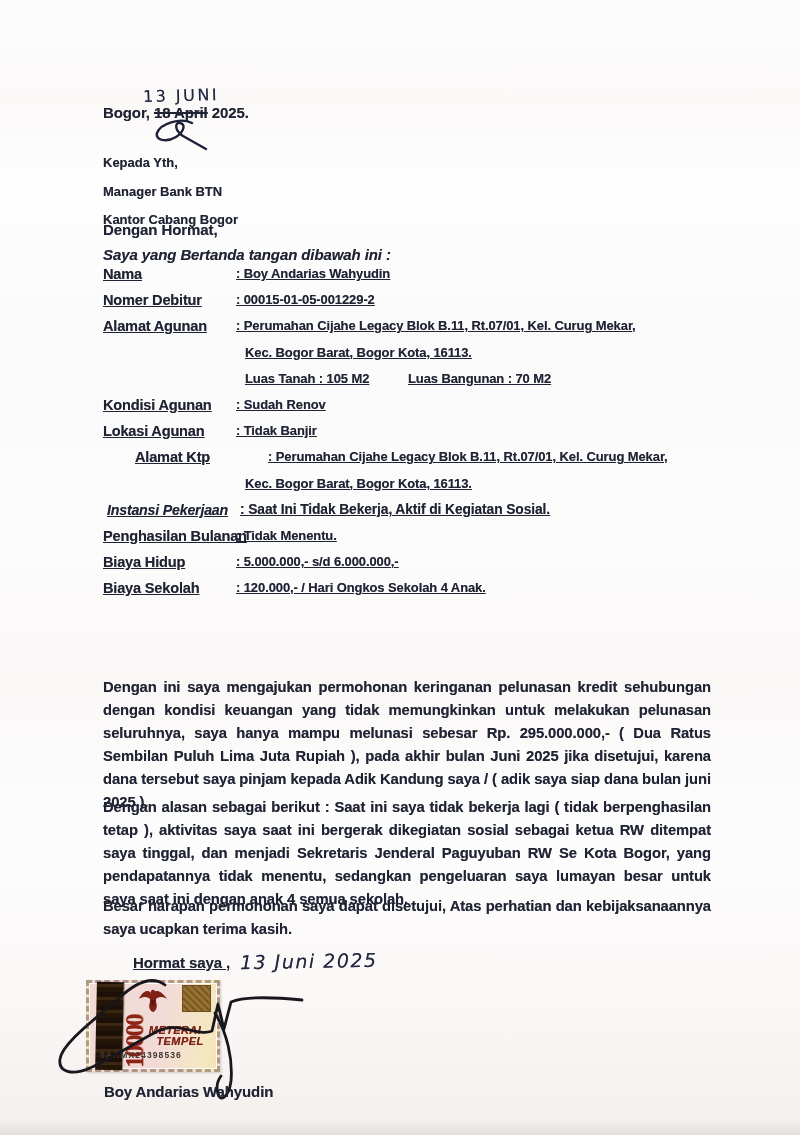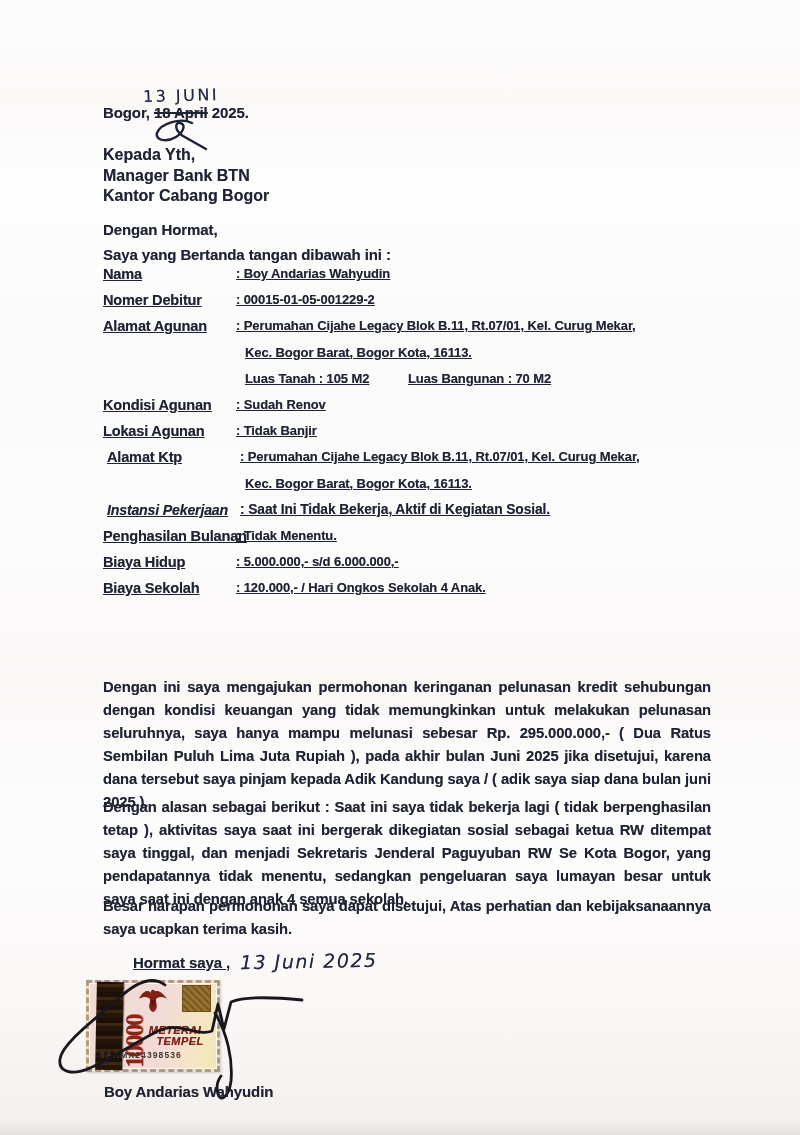--- a/index.html
+++ b/index.html
@@ -31,21 +31,21 @@
   
   .hw{
     font-family:"DejaVu Sans", sans-serif;
     color:#232842;font-weight:500;
     text-shadow:0 0 0.4px rgba(25,30,60,0.6);
     white-space:nowrap;
   }
   .hw-top{font-size:16px;letter-spacing:2.5px;transform:rotate(-1.5deg);}
   .hw-close{font-size:19px;letter-spacing:1.5px;transform:rotate(-1deg);font-style:italic;display:inline-block;margin-left:10px;}
   .struck{text-decoration:line-through;text-decoration-thickness:2px;}
-  .recipient div{font-weight:bold;font-size:16px;line-height:20.5px;text-shadow:0 0 0.5px rgba(31,35,51,0.55);}
+  .recipient div{font-weight:bold;font-size:13px;line-height:20.5px;text-shadow:0 0 0.5px rgba(31,35,51,0.55);margin-top:8px;}
   
   .fields{width:612px;}
   .frow{display:flex;height:26.2px;align-items:flex-start;}
   .flabel{
     flex:0 0 133px;width:133px;font-weight:bold;font-size:14.6px;letter-spacing:-0.2px;
     text-shadow:0 0 0.5px rgba(31,35,51,0.55);white-space:nowrap;
   }
   .fvalue{
     font-weight:bold;font-size:13px;letter-spacing:-0.1px;
     text-shadow:0 0 0.5px rgba(31,35,51,0.55);white-space:nowrap;
@@ -118,21 +118,21 @@
     <path d="M42,5 C30,-1 10,6 7,15 C5,22 16,25 26,19 C34,14 36,6 30,5 C25,4 24,12 33,18 L56,31" fill="none" stroke="#1d2138" stroke-width="2.4" stroke-linecap="round"></path>
   </svg>
 
   <div class="abs recipient" style="left:103px;top:145px;">
     <div>Kepada Yth,</div>
     <div>Manager Bank BTN</div>
     <div>Kantor Cabang Bogor</div>
   </div>
 
   <div class="abs printed" style="left:103px;top:221px;">Dengan Hormat,</div>
-  <div class="abs printed" style="left:103px;top:246px;">Saya yang Bertanda tangan dibawah ini :</div>
+  <div class="abs printed" style="left:103px;top:246px;font-style:italic;">Saya yang Bertanda tangan dibawah ini :</div>
 
   <div class="abs fields" style="left:103px;top:266px;text-decoration:underline;">
     <div class="frow">
       <span class="flabel">Nama</span>
       <span class="fvalue">: Boy Andarias Wahyudin</span>
     </div>
     <div class="frow">
       <span class="flabel">Nomer Debitur</span>
       <span class="fvalue">: 00015-01-05-001229-2</span>
     </div>
@@ -149,21 +149,21 @@
     </div>
     <div class="frow">
       <span class="flabel">Kondisi Agunan</span>
       <span class="fvalue">: Sudah Renov</span>
     </div>
     <div class="frow">
       <span class="flabel">Lokasi Agunan</span>
       <span class="fvalue">: Tidak Banjir</span>
     </div>
     <div class="frow">
-      <span class="flabel" style="padding-left:4px;">Alamat Ktp</span>
+      <span class="flabel" style="padding-left:4px;margin-left:28px;">Alamat Ktp</span>
       <span class="fvalue">: Perumahan Cijahe Legacy Blok B.11, Rt.07/01, Kel. Curug Mekar,</span>
     </div>
     <div class="frow cont">
       <span class="fvalue">Kec. Bogor Barat, Bogor Kota, 16113.</span>
     </div>
     <div class="frow italic-row">
       <span class="flabel" style="padding-left:4px;">Instansi Pekerjaan</span>
       <span class="fvalue">: Saat Ini Tidak Bekerja, Aktif di Kegiatan Sosial.</span>
     </div>
     <div class="frow">

